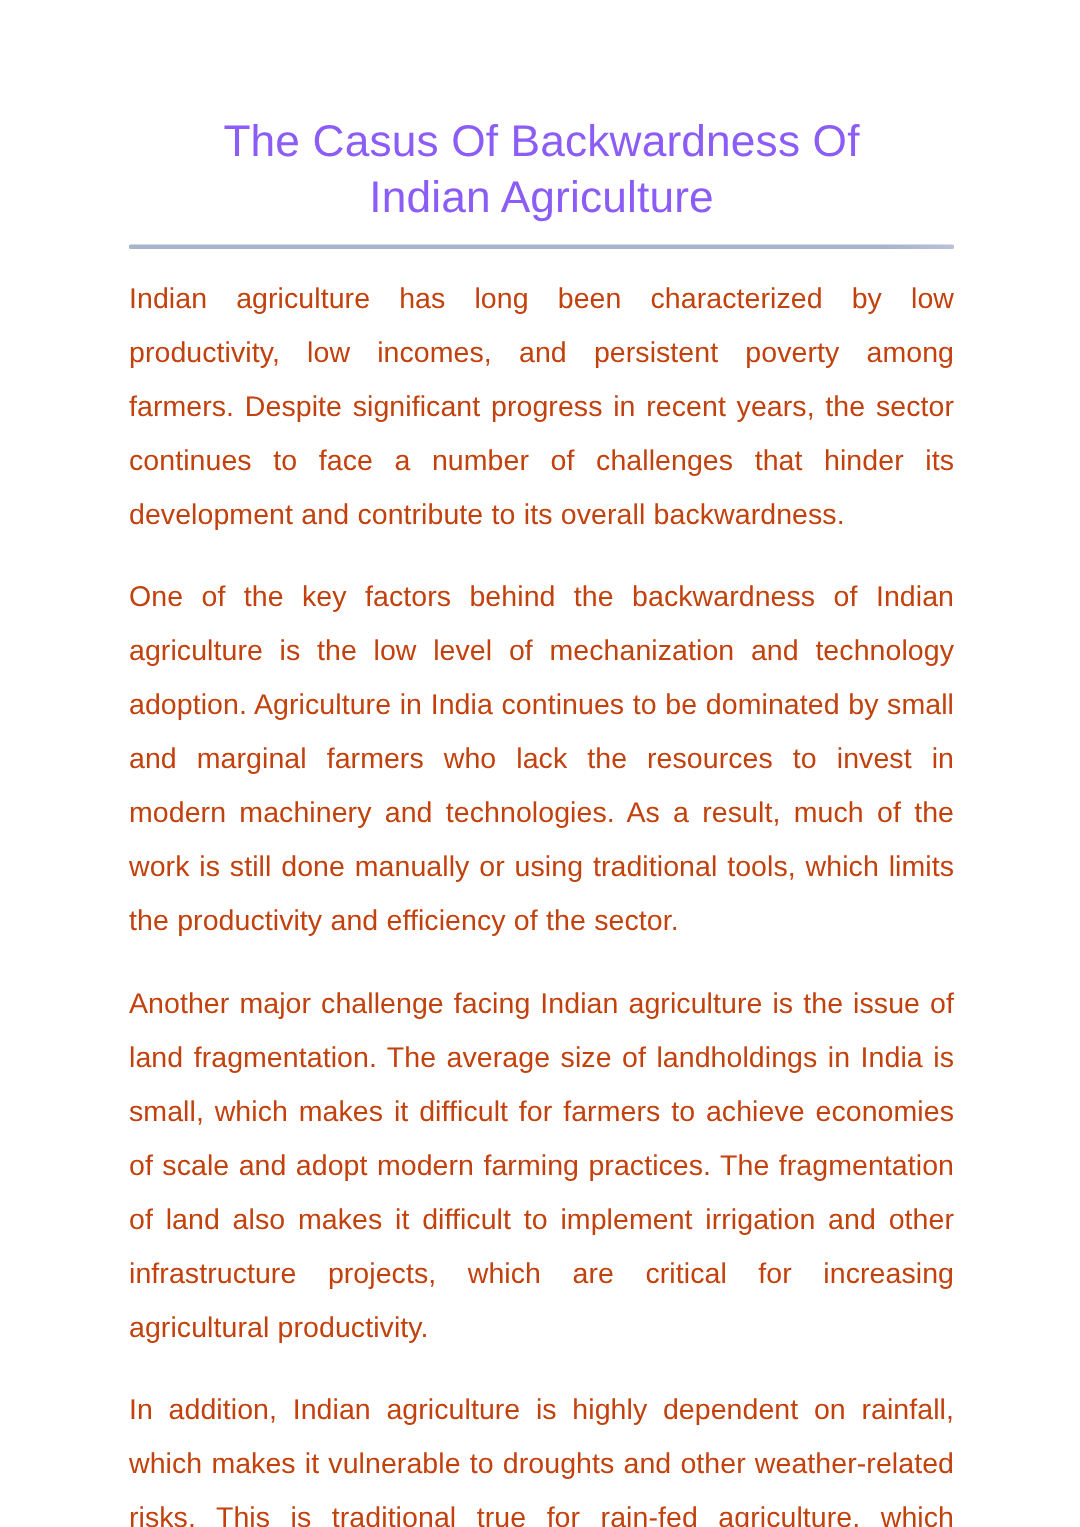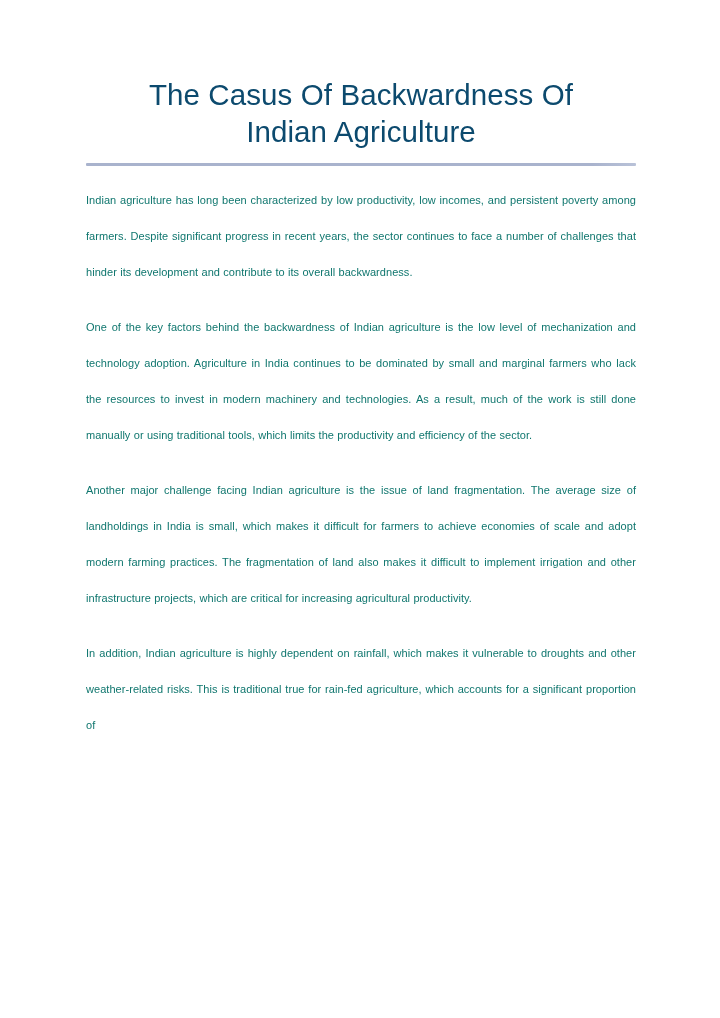--- a/index.html
+++ b/index.html
@@ -26,21 +26,21 @@
     width: 550px;
   }
 
   .doc-title {
     margin: 0;
     padding-top: 76px;
     font-size: 29.5px;
     line-height: 37px;
     font-weight: 400;
     text-align: center;
-    color: #0c4a6e;
+    color: #8b5cf6;
     letter-spacing: 0.1px;
     white-space: pre-line;
   }
 
   .title-rule {
     margin-top: 13px;
     height: 3px;
     width: 550px;
     background: linear-gradient(
         to right,
@@ -49,23 +49,23 @@
         #b9c2d8 100%);
     border-radius: 1px;
   }
 
   .paragraphs {
     margin-top: 16px;
   }
 
   p.para {
     margin: 0 0 19px 0;
-    font-size: 11px;
+    font-size: 19px;
     line-height: 36px;
-    color: #0f766e;
+    color: #c2410c;
     text-align: justify;
     text-justify: inter-word;
     letter-spacing: 0.05px;
     word-spacing: 0.2px;
   }
 
   p.para:last-child {
     margin-bottom: 0;
   }
 

